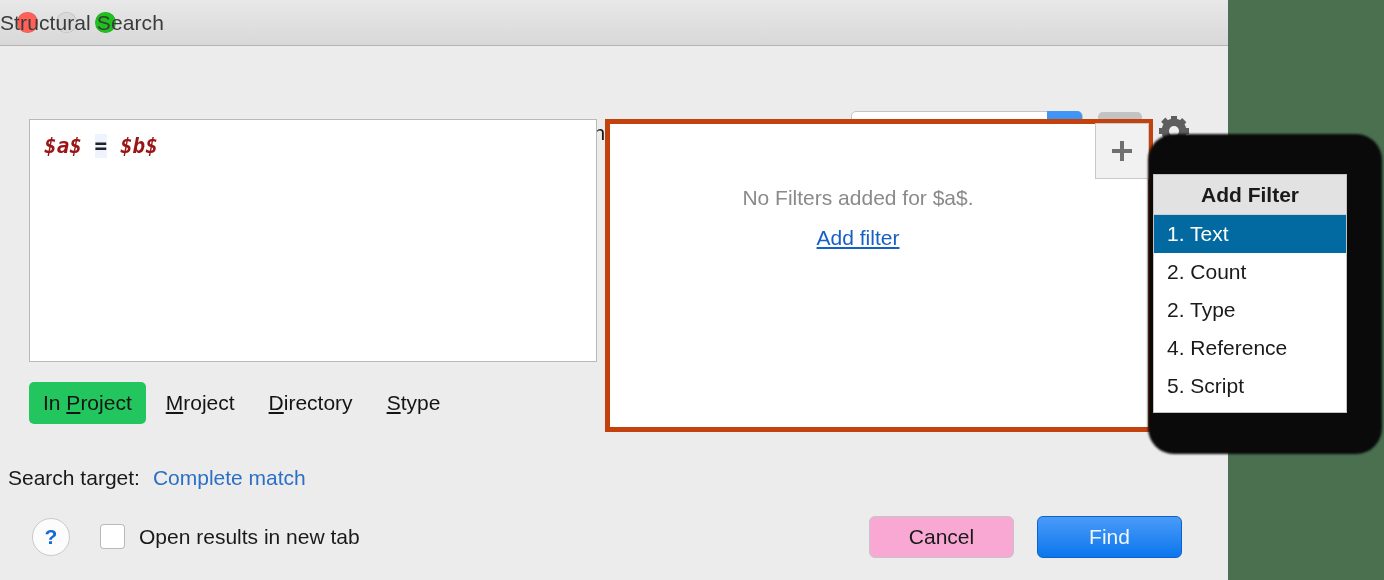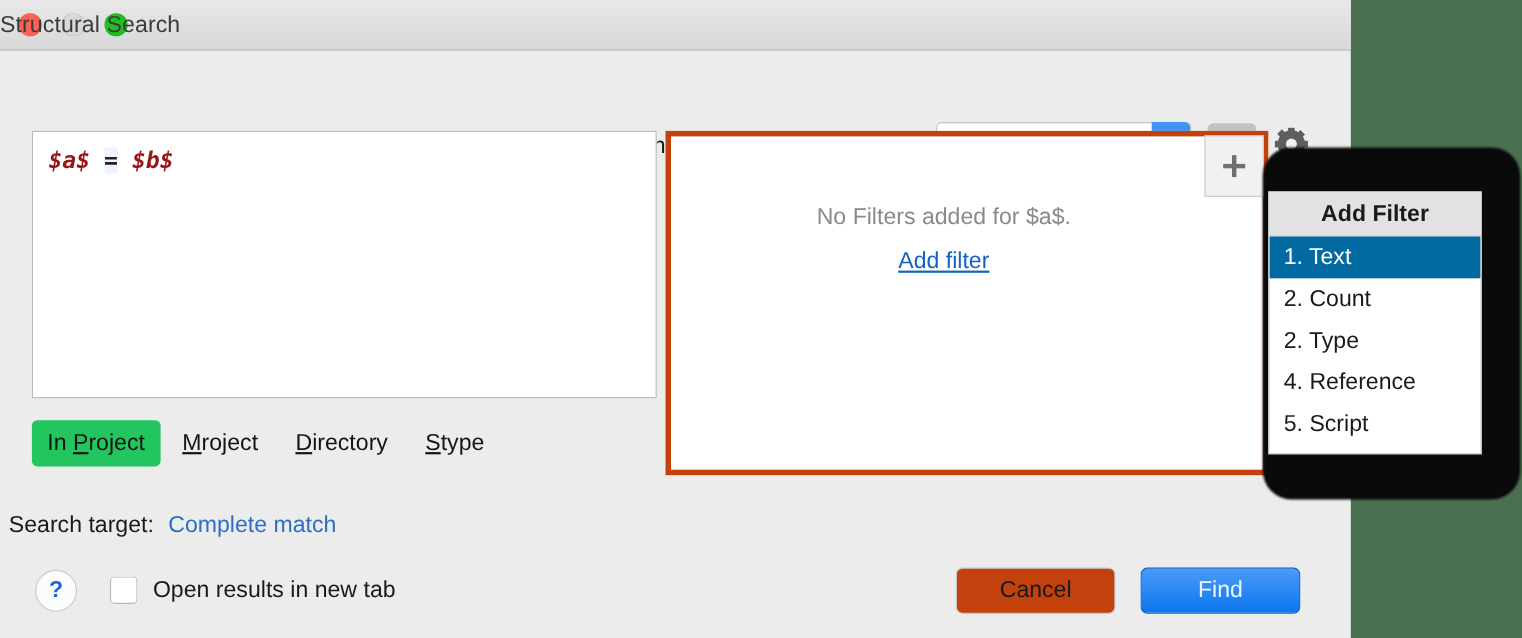--- a/index.html
+++ b/index.html
@@ -166,21 +166,21 @@
   .cbox.big { width: 25px; height: 25px; border-radius: 4px; }
   .newtab-label { font-size: 21px; color: #1a1a1a; margin-left: 14px; }
 
   .btn {
     position: absolute; top: 516px; height: 42px;
     border-radius: 6px; font-size: 21px;
     display: flex; align-items: center; justify-content: center;
   }
   .btn-cancel {
     left: 869px; width: 145px;
-    background: #c2410c; border: 1px solid #c6c6c6; color: #1a1a1a;
+    background: #f9a8d4; border: 1px solid #c6c6c6; color: #1a1a1a;
   }
   .btn-find {
     left: 1037px; width: 145px;
     background: linear-gradient(to bottom,#4b9bf8,#0b76ed);
     border: 1px solid #0a63cc; color: #eef6ff;
   }
 
   
   .popup-shadow {
     position: absolute;

